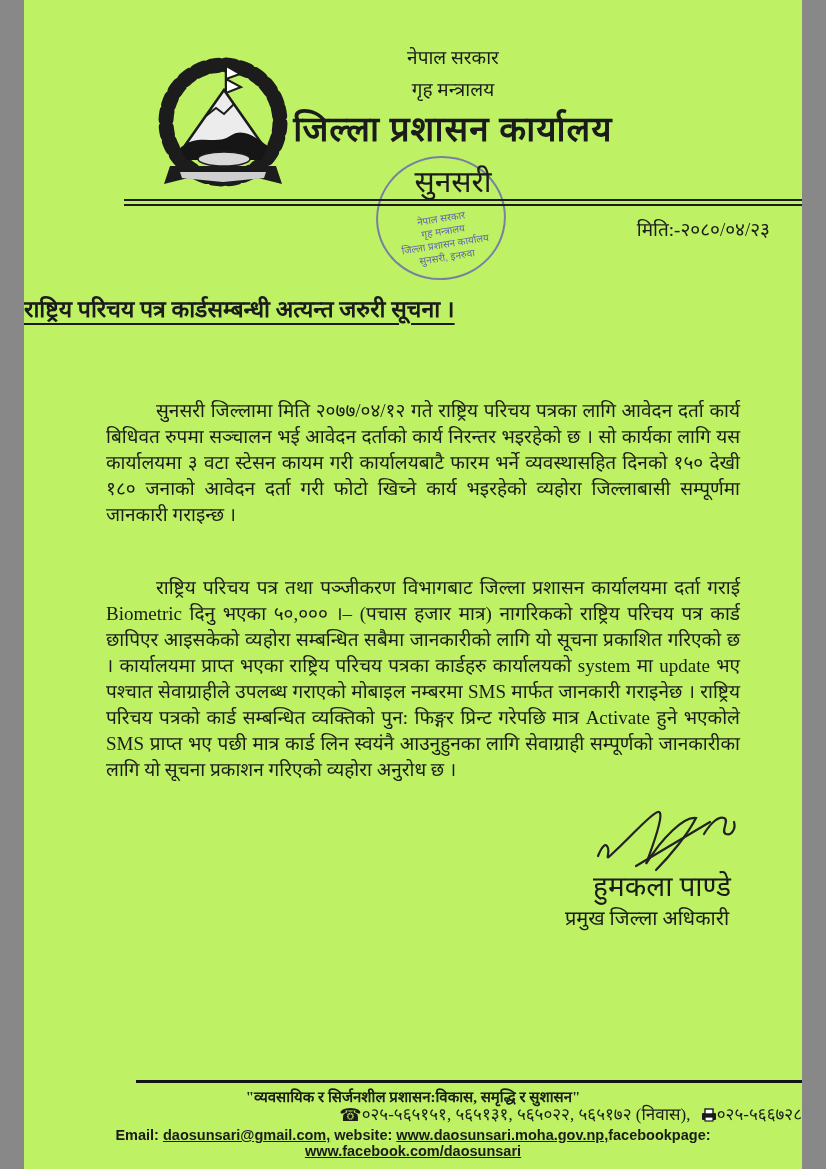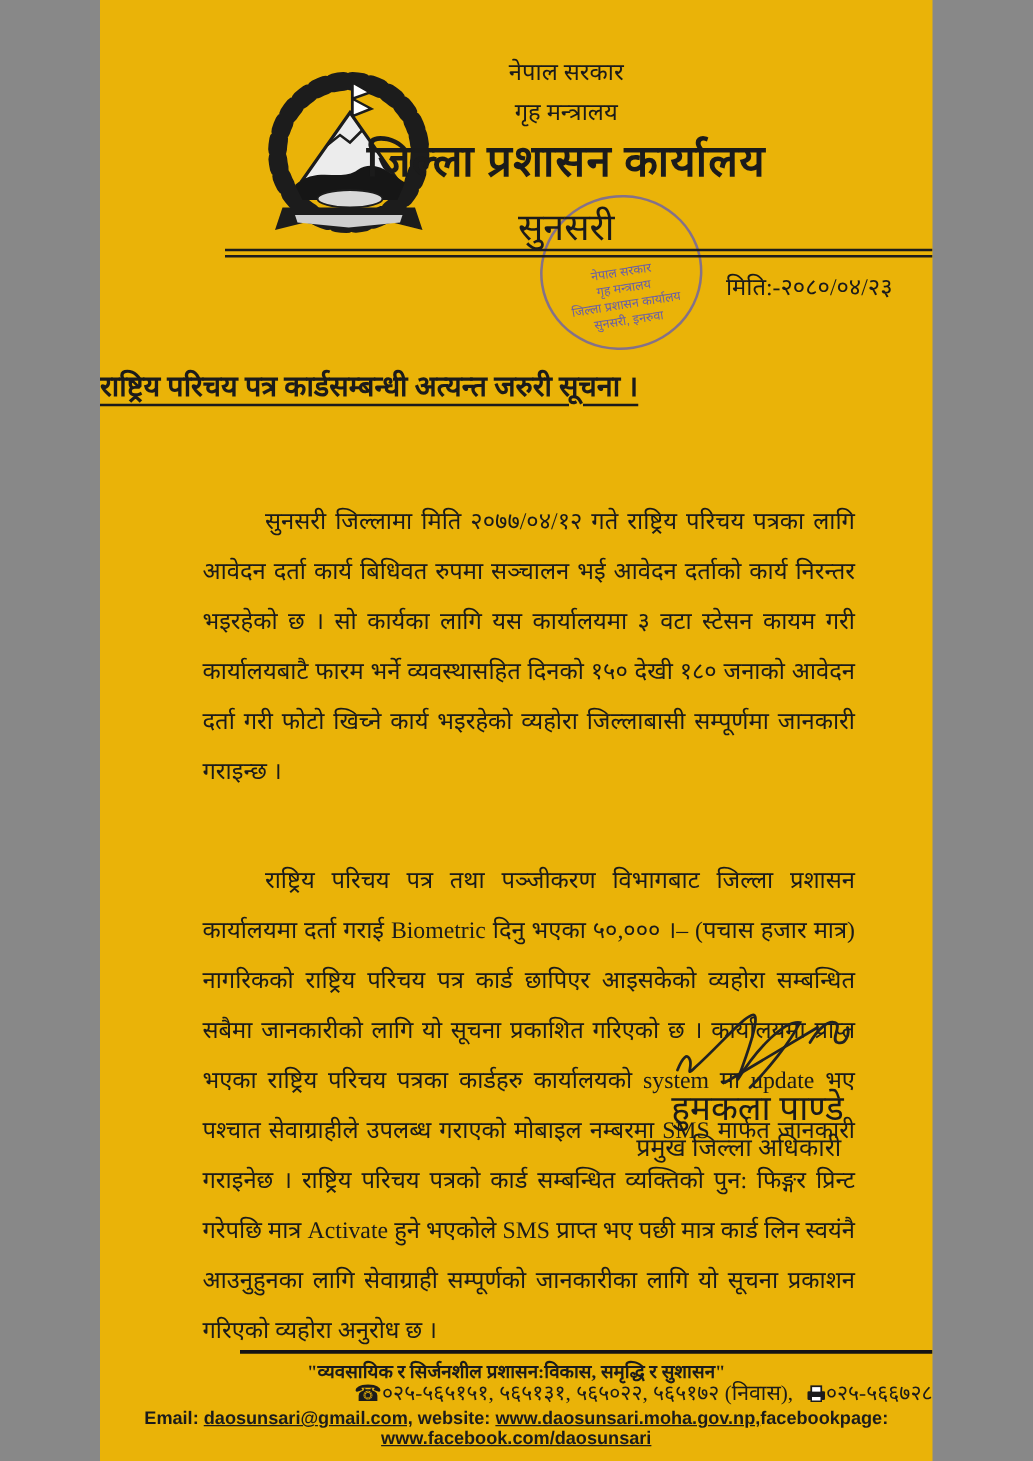--- a/index.html
+++ b/index.html
@@ -1,18 +1,18 @@
 <!DOCTYPE html>
 <html><head>
 <meta charset="utf-8">
 <style>
   html,body{margin:0;padding:0;background:#888;}
   .page{
-    position:relative;width:666px;height:1169px;margin:0 auto;
-    background:#eab308;color:#1b1b1b;overflow:hidden;
+    position:relative;width:778px;height:1169px;margin:0 auto;
+    background:#bef264;color:#1b1b1b;overflow:hidden;
     font-family:"Liberation Serif","DejaVu Serif",serif;
   }
   
   .emblem{position:absolute;left:116px;top:52px;width:166px;height:142px;}
   .hdr{position:absolute;left:0;right:0;text-align:center;padding-left:80px;z-index:3;}
   .hdr-gov{top:44px;font-size:19px;}
   .hdr-ministry{top:76px;font-size:19px;}
   .hdr-office{top:104px;font-size:35px;font-weight:bold;letter-spacing:1px;}
   .hdr-district{top:160px;font-size:30px;}
   .rule-double{
@@ -34,21 +34,21 @@
   .doc-title{
     position:absolute;top:280px;left:0;right:0;text-align:left;
     font-size:23px;font-weight:bold;margin-top:12px;
   }
   .doc-title span{
     text-decoration:underline;text-decoration-thickness:2px;text-underline-offset:6px;
   }
   
   .body-text{position:absolute;left:82px;right:62px;top:398px;}
   .body-text p{
-    margin:0;font-size:19px;line-height:40px;text-align:justify;text-indent:50px;
+    margin:0;font-size:19px;line-height:26px;text-align:justify;text-indent:50px;
   }
   .body-text p + p{margin-top:47px;}
   
   .sig-block{position:absolute;right:40px;top:808px;width:260px;text-align:center;}
   .sig-scribble{display:block;margin:0 0 0 90px;}
   .sig-name{font-size:28px;margin-top:-14px;padding-left:60px;}
   .sig-title{font-size:20px;padding-left:30px;}
   
   .rule-footer{position:absolute;top:1080px;left:112px;right:0;border-top:3px solid #141414;}
   .footer-motto{

